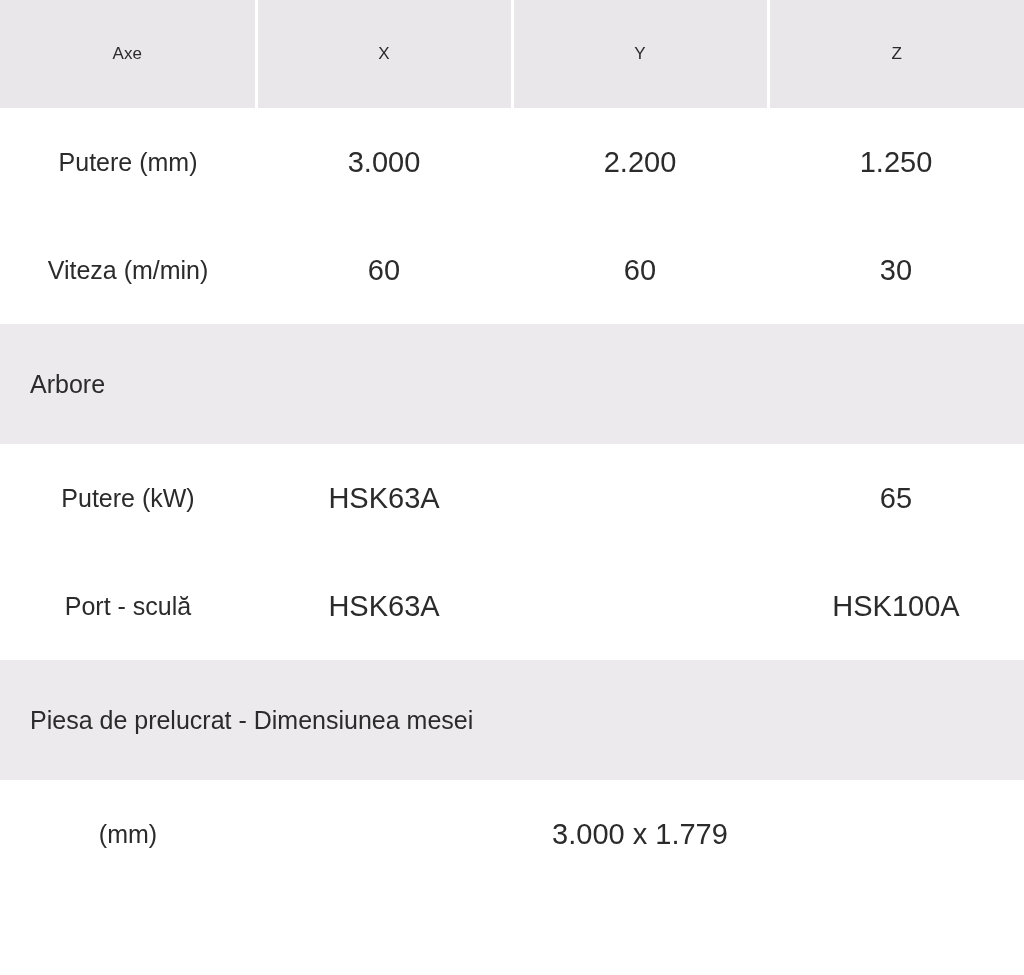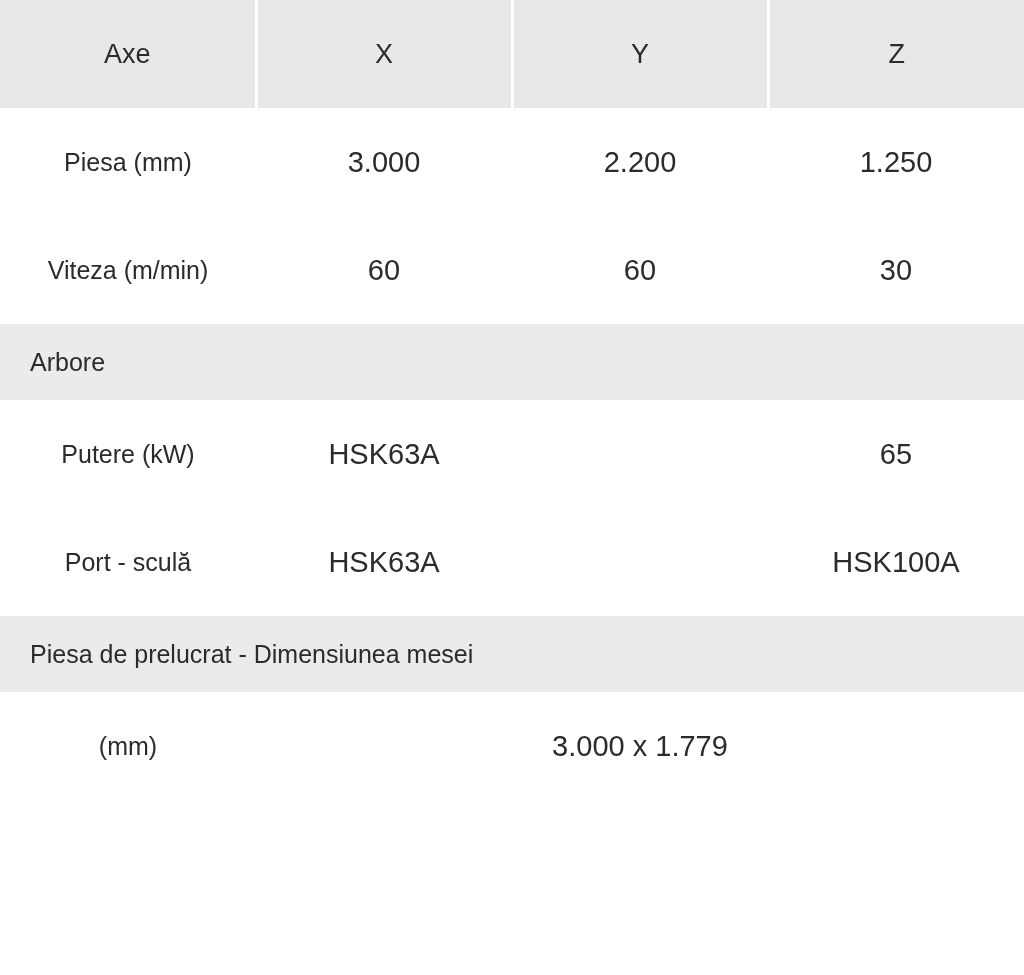--- a/index.html
+++ b/index.html
@@ -28,41 +28,41 @@
   }
   
   col.c1 { width: 256px; }
   col.c2 { width: 256px; }
   col.c3 { width: 256px; }
   col.c4 { width: 256px; }
 
   .header-row td {
     background: #e9e7ea;
     height: 108px;
-    font-size: 27px;
+    font-size: 17px;
     color: #2b2b2b;
     border-right: 3px solid #ffffff;
   }
   .header-row td:last-child {
     border-right: none;
   }
 
   .data-row td {
     height: 108px;
     font-size: 29px;
     background: #ffffff;
     color: #2b2b2b;
   }
   .data-row td.label {
     font-size: 25px;
   }
 
   .section-row td {
     background: #eceaed;
-    height: 76px;
+    height: 120px;
     font-size: 25px;
     text-align: left;
     padding-left: 30px;
     color: #2b2b2b;
   }
 </style>
 </head>
 <body>
 
 <table class="spec-table">
@@ -74,21 +74,21 @@
   </colgroup>
   <tbody>
     <tr class="header-row">
       <td>Axe</td>
       <td>X</td>
       <td>Y</td>
       <td>Z</td>
     </tr>
 
     <tr class="data-row">
-      <td class="label">Piesa (mm)</td>
+      <td class="label">Putere (mm)</td>
       <td>3.000</td>
       <td>2.200</td>
       <td>1.250</td>
     </tr>
 
     <tr class="data-row">
       <td class="label">Viteza (m/min)</td>
       <td>60</td>
       <td>60</td>
       <td>30</td>

